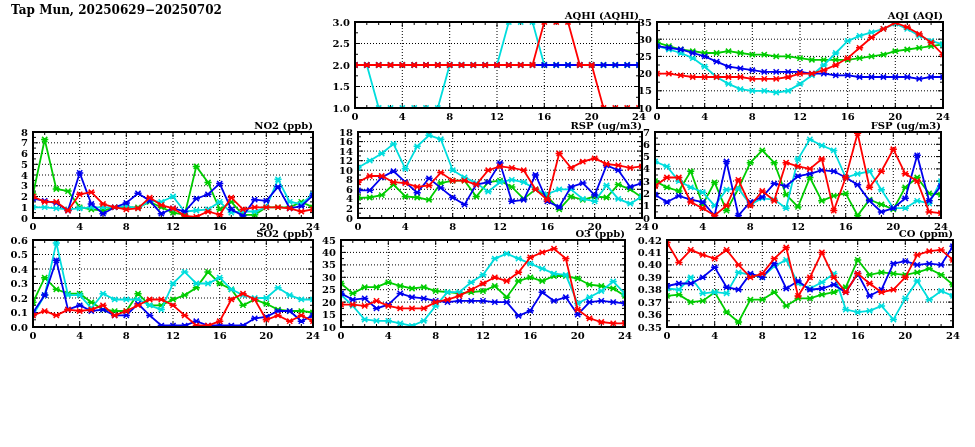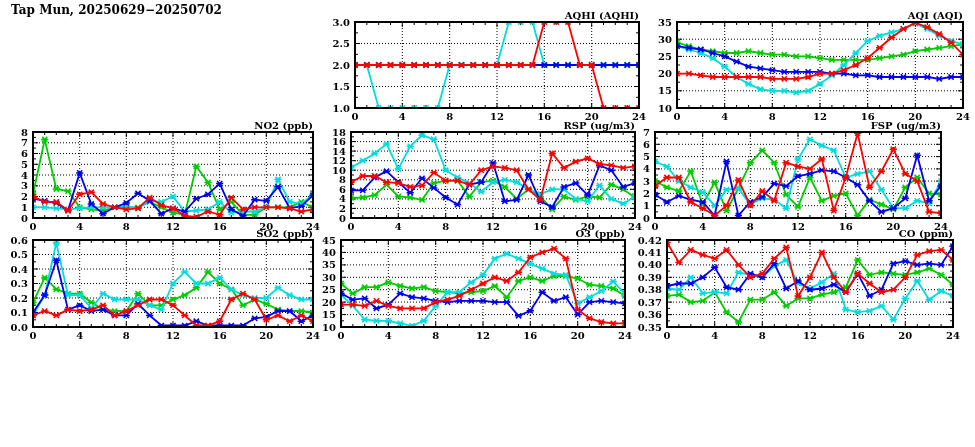--- a/index.html
+++ b/index.html
@@ -49,21 +49,21 @@
           <text x="29" y="16.5" text-anchor="end" font-size="10">3.0</text>
           <text x="34.0" y="111" text-anchor="middle" font-size="10">0</text>
           <text x="81.3" y="111" text-anchor="middle" font-size="10">4</text>
           <text x="128.7" y="111" text-anchor="middle" font-size="10">8</text>
           <text x="176.0" y="111" text-anchor="middle" font-size="10">12</text>
           <text x="223.3" y="111" text-anchor="middle" font-size="10">16</text>
           <text x="270.7" y="111" text-anchor="middle" font-size="10">20</text>
           <text x="318.0" y="111" text-anchor="middle" font-size="10">24</text>
         </svg>
       </figure>
-      <figure class="chart" style="left: 636px; top: 9px; text-align: center;">
+      <figure class="chart" style="left: 616px; top: 9px; text-align: center;">
         <svg width="332" height="116" viewBox="0 0 332 116">
           <path d="M34 81.8 H320 M34 64.6 H320 M34 47.4 H320 M34 30.2 H320 M81.7 13 V99 M129.3 13 V99 M177.0 13 V99 M224.7 13 V99 M272.3 13 V99 " stroke="#000" stroke-width="1" fill="none" stroke-dasharray="1 2"></path>
           <path d="M34.0 99 v-5 M34.0 13 v5 M45.9 99 v-3 M45.9 13 v3 M57.8 99 v-3 M57.8 13 v3 M69.8 99 v-3 M69.8 13 v3 M81.7 99 v-5 M81.7 13 v5 M93.6 99 v-3 M93.6 13 v3 M105.5 99 v-3 M105.5 13 v3 M117.4 99 v-3 M117.4 13 v3 M129.3 99 v-5 M129.3 13 v5 M141.3 99 v-3 M141.3 13 v3 M153.2 99 v-3 M153.2 13 v3 M165.1 99 v-3 M165.1 13 v3 M177.0 99 v-5 M177.0 13 v5 M188.9 99 v-3 M188.9 13 v3 M200.8 99 v-3 M200.8 13 v3 M212.8 99 v-3 M212.8 13 v3 M224.7 99 v-5 M224.7 13 v5 M236.6 99 v-3 M236.6 13 v3 M248.5 99 v-3 M248.5 13 v3 M260.4 99 v-3 M260.4 13 v3 M272.3 99 v-5 M272.3 13 v5 M284.3 99 v-3 M284.3 13 v3 M296.2 99 v-3 M296.2 13 v3 M308.1 99 v-3 M308.1 13 v3 M320.0 99 v-5 M320.0 13 v5 M34 99.0 h5 M320 99.0 h-5 M34 90.4 h3 M320 90.4 h-3 M34 81.8 h5 M320 81.8 h-5 M34 73.2 h3 M320 73.2 h-3 M34 64.6 h5 M320 64.6 h-5 M34 56.0 h3 M320 56.0 h-3 M34 47.4 h5 M320 47.4 h-5 M34 38.8 h3 M320 38.8 h-3 M34 30.2 h5 M320 30.2 h-5 M34 21.6 h3 M320 21.6 h-3 M34 13.0 h5 M320 13.0 h-5 " stroke="#000" stroke-width="1" fill="none"></path>
           <clipPath id="clip-aqi">
             <rect x="34" y="13" width="286" height="86"></rect>
           </clipPath>
           <g clip-path="url(#clip-aqi)">
             <polyline points="34.0,33.6 45.9,37.1 57.8,40.5 69.8,42.2 81.7,44.0 93.6,44.0 105.5,42.2 117.4,44.0 129.3,45.7 141.3,45.7 153.2,47.4 165.1,47.4 177.0,49.1 188.9,50.8 200.8,50.8 212.8,50.8 224.7,50.8 236.6,49.1 248.5,47.4 260.4,45.7 272.3,42.2 284.3,40.5 296.2,38.8 308.1,37.1 320.0,35.4" fill="none" stroke="#00cc00" stroke-width="1.8"></polyline>
             <path d="M31.4 31.0 L36.6 36.2 M31.4 36.2 L36.6 31.0 M30.4 33.6 L37.6 33.6 M43.3 34.5 L48.5 39.7 M43.3 39.7 L48.5 34.5 M42.3 37.1 L49.5 37.1 M55.2 37.9 L60.4 43.1 M55.2 43.1 L60.4 37.9 M54.2 40.5 L61.4 40.5 M67.2 39.6 L72.3 44.8 M67.2 44.8 L72.3 39.6 M66.2 42.2 L73.3 42.2 M79.1 41.4 L84.3 46.6 M79.1 46.6 L84.3 41.4 M78.1 44.0 L85.3 44.0 M91.0 41.4 L96.2 46.6 M91.0 46.6 L96.2 41.4 M90.0 44.0 L97.2 44.0 M102.9 39.6 L108.1 44.8 M102.9 44.8 L108.1 39.6 M101.9 42.2 L109.1 42.2 M114.8 41.4 L120.0 46.6 M114.8 46.6 L120.0 41.4 M113.8 44.0 L121.0 44.0 M126.7 43.1 L131.9 48.3 M126.7 48.3 L131.9 43.1 M125.7 45.7 L132.9 45.7 M138.7 43.1 L143.8 48.3 M138.7 48.3 L143.8 43.1 M137.7 45.7 L144.8 45.7 M150.6 44.8 L155.8 50.0 M150.6 50.0 L155.8 44.8 M149.6 47.4 L156.8 47.4 M162.5 44.8 L167.7 50.0 M162.5 50.0 L167.7 44.8 M161.5 47.4 L168.7 47.4 M174.4 46.5 L179.6 51.7 M174.4 51.7 L179.6 46.5 M173.4 49.1 L180.6 49.1 M186.3 48.2 L191.5 53.4 M186.3 53.4 L191.5 48.2 M185.3 50.8 L192.5 50.8 M198.2 48.2 L203.4 53.4 M198.2 53.4 L203.4 48.2 M197.2 50.8 L204.4 50.8 M210.2 48.2 L215.3 53.4 M210.2 53.4 L215.3 48.2 M209.2 50.8 L216.3 50.8 M222.1 48.2 L227.3 53.4 M222.1 53.4 L227.3 48.2 M221.1 50.8 L228.3 50.8 M234.0 46.5 L239.2 51.7 M234.0 51.7 L239.2 46.5 M233.0 49.1 L240.2 49.1 M245.9 44.8 L251.1 50.0 M245.9 50.0 L251.1 44.8 M244.9 47.4 L252.1 47.4 M257.8 43.1 L263.0 48.3 M257.8 48.3 L263.0 43.1 M256.8 45.7 L264.0 45.7 M269.7 39.6 L274.9 44.8 M269.7 44.8 L274.9 39.6 M268.7 42.2 L275.9 42.2 M281.6 37.9 L286.9 43.1 M281.6 43.1 L286.9 37.9 M280.6 40.5 L287.9 40.5 M293.6 36.2 L298.8 41.4 M293.6 41.4 L298.8 36.2 M292.6 38.8 L299.8 38.8 M305.5 34.5 L310.7 39.7 M305.5 39.7 L310.7 34.5 M304.5 37.1 L311.7 37.1 M317.4 32.8 L322.6 38.0 M317.4 38.0 L322.6 32.8 M316.4 35.4 L323.6 35.4 " stroke="#00cc00" stroke-width="1.5" fill="none"></path>
           </g>
@@ -132,21 +132,21 @@
           <text x="29" y="16.5" text-anchor="end" font-size="10">8</text>
           <text x="34.0" y="111" text-anchor="middle" font-size="10">0</text>
           <text x="80.7" y="111" text-anchor="middle" font-size="10">4</text>
           <text x="127.3" y="111" text-anchor="middle" font-size="10">8</text>
           <text x="174.0" y="111" text-anchor="middle" font-size="10">12</text>
           <text x="220.7" y="111" text-anchor="middle" font-size="10">16</text>
           <text x="267.3" y="111" text-anchor="middle" font-size="10">20</text>
           <text x="314.0" y="111" text-anchor="middle" font-size="10">24</text>
         </svg>
       </figure>
-      <figure class="chart" style="left: 310px; top: 119px;">
+      <figure class="chart" style="left: 317px; top: 119px;">
         <svg width="330" height="116" viewBox="0 0 330 116">
           <path d="M34 89.4 H318 M34 79.9 H318 M34 70.3 H318 M34 60.8 H318 M34 51.2 H318 M34 41.7 H318 M34 32.1 H318 M34 22.6 H318 M81.3 13 V99 M128.7 13 V99 M176.0 13 V99 M223.3 13 V99 M270.7 13 V99 " stroke="#000" stroke-width="1" fill="none" stroke-dasharray="1 2"></path>
           <path d="M34.0 99 v-5 M34.0 13 v5 M45.8 99 v-3 M45.8 13 v3 M57.7 99 v-3 M57.7 13 v3 M69.5 99 v-3 M69.5 13 v3 M81.3 99 v-5 M81.3 13 v5 M93.2 99 v-3 M93.2 13 v3 M105.0 99 v-3 M105.0 13 v3 M116.8 99 v-3 M116.8 13 v3 M128.7 99 v-5 M128.7 13 v5 M140.5 99 v-3 M140.5 13 v3 M152.3 99 v-3 M152.3 13 v3 M164.2 99 v-3 M164.2 13 v3 M176.0 99 v-5 M176.0 13 v5 M187.8 99 v-3 M187.8 13 v3 M199.7 99 v-3 M199.7 13 v3 M211.5 99 v-3 M211.5 13 v3 M223.3 99 v-5 M223.3 13 v5 M235.2 99 v-3 M235.2 13 v3 M247.0 99 v-3 M247.0 13 v3 M258.8 99 v-3 M258.8 13 v3 M270.7 99 v-5 M270.7 13 v5 M282.5 99 v-3 M282.5 13 v3 M294.3 99 v-3 M294.3 13 v3 M306.2 99 v-3 M306.2 13 v3 M318.0 99 v-5 M318.0 13 v5 M34 99.0 h5 M318 99.0 h-5 M34 94.2 h3 M318 94.2 h-3 M34 89.4 h5 M318 89.4 h-5 M34 84.7 h3 M318 84.7 h-3 M34 79.9 h5 M318 79.9 h-5 M34 75.1 h3 M318 75.1 h-3 M34 70.3 h5 M318 70.3 h-5 M34 65.6 h3 M318 65.6 h-3 M34 60.8 h5 M318 60.8 h-5 M34 56.0 h3 M318 56.0 h-3 M34 51.2 h5 M318 51.2 h-5 M34 46.4 h3 M318 46.4 h-3 M34 41.7 h5 M318 41.7 h-5 M34 36.9 h3 M318 36.9 h-3 M34 32.1 h5 M318 32.1 h-5 M34 27.3 h3 M318 27.3 h-3 M34 22.6 h5 M318 22.6 h-5 M34 17.8 h3 M318 17.8 h-3 M34 13.0 h5 M318 13.0 h-5 " stroke="#000" stroke-width="1" fill="none"></path>
           <clipPath id="clip-rsp">
             <rect x="34" y="13" width="284" height="86"></rect>
           </clipPath>
           <g clip-path="url(#clip-rsp)">
             <polyline points="34.0,78.9 45.8,78.5 57.7,76.1 69.5,65.6 81.3,77.5 93.2,78.5 105.0,80.8 116.8,64.1 128.7,61.7 140.5,61.7 152.3,77.5 164.2,63.2 176.0,61.7 187.8,67.9 199.7,79.9 211.5,70.3 223.3,77.5 235.2,90.4 247.0,77.5 258.8,80.8 270.7,77.5 282.5,78.5 294.3,65.6 306.2,70.3 318.0,78.5" fill="none" stroke="#00cc00" stroke-width="1.8"></polyline>
             <path d="M31.4 76.3 L36.6 81.5 M31.4 81.5 L36.6 76.3 M30.4 78.9 L37.6 78.9 M43.2 75.9 L48.4 81.1 M43.2 81.1 L48.4 75.9 M42.2 78.5 L49.4 78.5 M55.1 73.5 L60.3 78.7 M55.1 78.7 L60.3 73.5 M54.1 76.1 L61.3 76.1 M66.9 63.0 L72.1 68.2 M66.9 68.2 L72.1 63.0 M65.9 65.6 L73.1 65.6 M78.7 74.9 L83.9 80.1 M78.7 80.1 L83.9 74.9 M77.7 77.5 L84.9 77.5 M90.6 75.9 L95.8 81.1 M90.6 81.1 L95.8 75.9 M89.6 78.5 L96.8 78.5 M102.4 78.2 L107.6 83.4 M102.4 83.4 L107.6 78.2 M101.4 80.8 L108.6 80.8 M114.2 61.5 L119.4 66.7 M114.2 66.7 L119.4 61.5 M113.2 64.1 L120.4 64.1 M126.1 59.1 L131.3 64.3 M126.1 64.3 L131.3 59.1 M125.1 61.7 L132.3 61.7 M137.9 59.1 L143.1 64.3 M137.9 64.3 L143.1 59.1 M136.9 61.7 L144.1 61.7 M149.7 74.9 L154.9 80.1 M149.7 80.1 L154.9 74.9 M148.7 77.5 L155.9 77.5 M161.6 60.6 L166.8 65.8 M161.6 65.8 L166.8 60.6 M160.6 63.2 L167.8 63.2 M173.4 59.1 L178.6 64.3 M173.4 64.3 L178.6 59.1 M172.4 61.7 L179.6 61.7 M185.2 65.3 L190.4 70.5 M185.2 70.5 L190.4 65.3 M184.2 67.9 L191.4 67.9 M197.1 77.3 L202.3 82.5 M197.1 82.5 L202.3 77.3 M196.1 79.9 L203.3 79.9 M208.9 67.7 L214.1 72.9 M208.9 72.9 L214.1 67.7 M207.9 70.3 L215.1 70.3 M220.7 74.9 L225.9 80.1 M220.7 80.1 L225.9 74.9 M219.7 77.5 L226.9 77.5 M232.6 87.8 L237.8 93.0 M232.6 93.0 L237.8 87.8 M231.6 90.4 L238.8 90.4 M244.4 74.9 L249.6 80.1 M244.4 80.1 L249.6 74.9 M243.4 77.5 L250.6 77.5 M256.2 78.2 L261.4 83.4 M256.2 83.4 L261.4 78.2 M255.2 80.8 L262.4 80.8 M268.1 74.9 L273.3 80.1 M268.1 80.1 L273.3 74.9 M267.1 77.5 L274.3 77.5 M279.9 75.9 L285.1 81.1 M279.9 81.1 L285.1 75.9 M278.9 78.5 L286.1 78.5 M291.7 63.0 L296.9 68.2 M291.7 68.2 L296.9 63.0 M290.7 65.6 L297.9 65.6 M303.6 67.7 L308.8 72.9 M303.6 72.9 L308.8 67.7 M302.6 70.3 L309.8 70.3 M315.4 75.9 L320.6 81.1 M315.4 81.1 L320.6 75.9 M314.4 78.5 L321.6 78.5 " stroke="#00cc00" stroke-width="1.5" fill="none"></path>
           </g>

